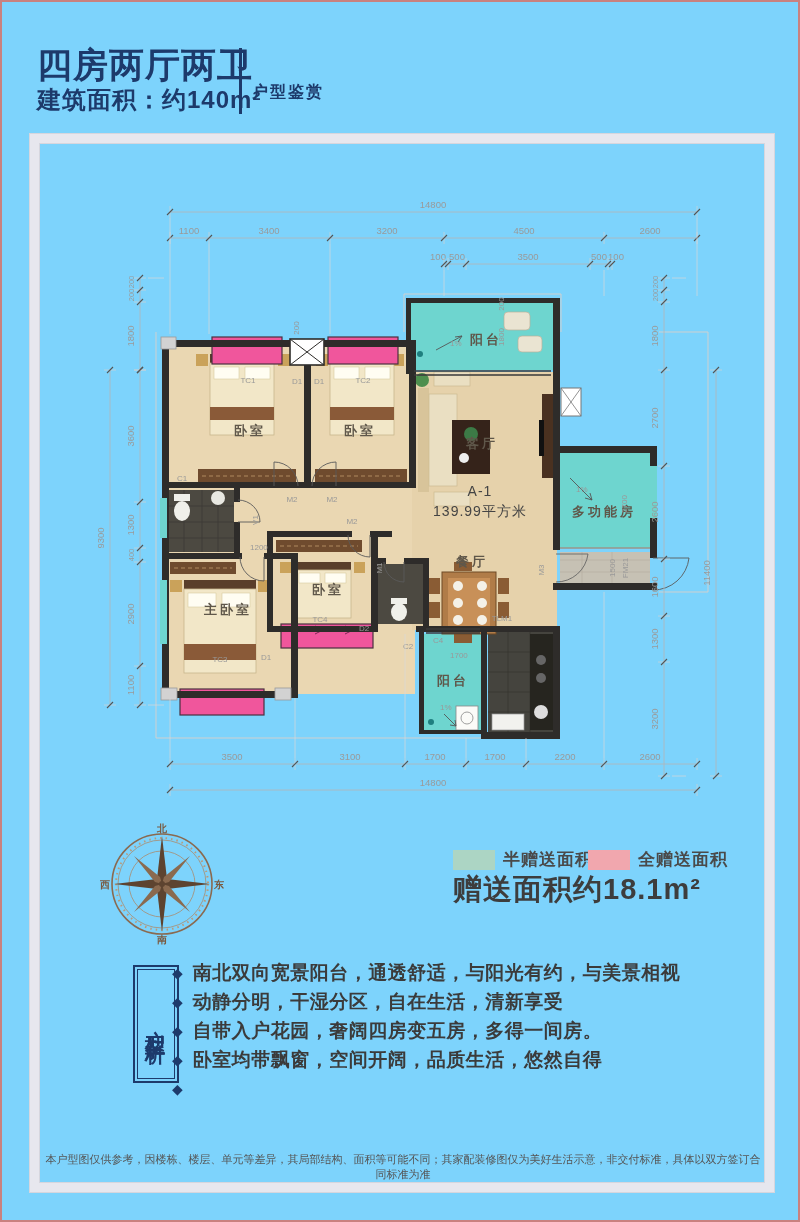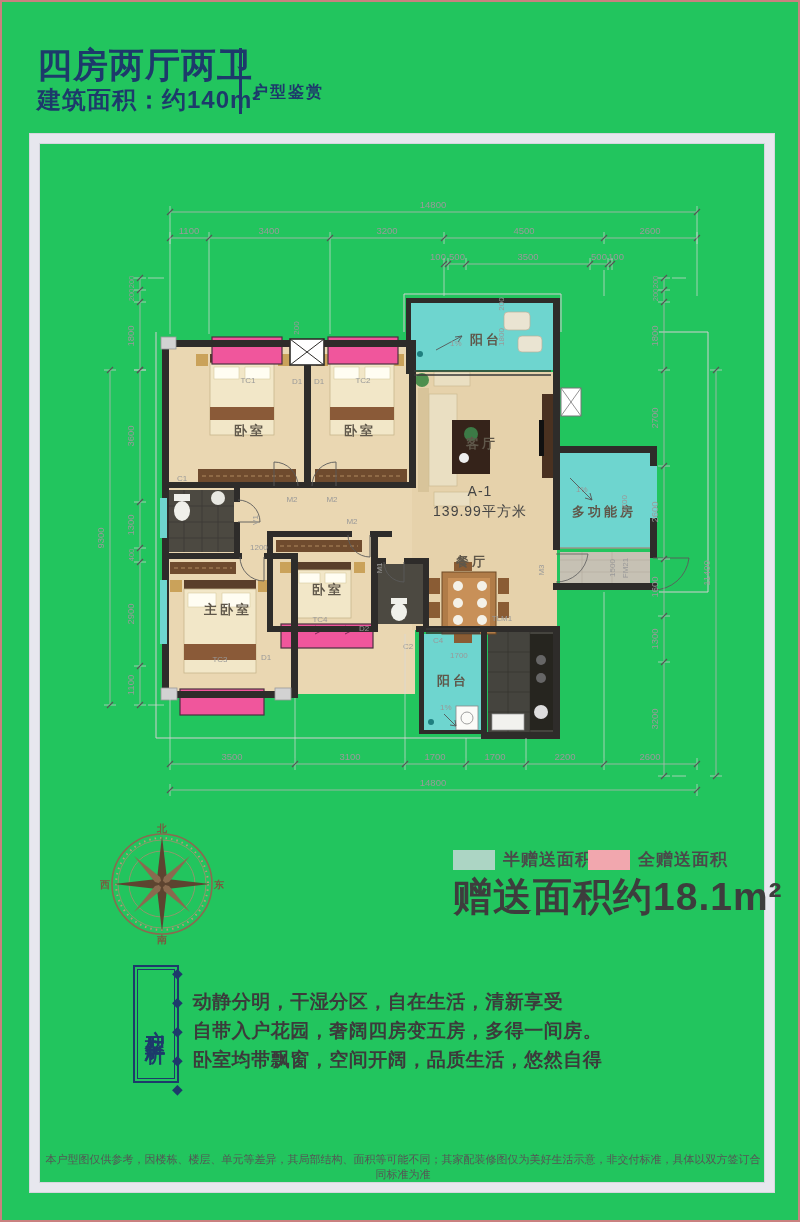--- a/index.html
+++ b/index.html
@@ -1,37 +1,37 @@
 <!DOCTYPE html>
 <html><head>
 <meta charset="utf-8">
 <style>
   html,body{margin:0;padding:0;background:#888;}
-  #page{position:relative;width:800px;height:1222px;background:#22c55e;border:2px solid #c9817f;box-sizing:border-box;overflow:hidden;font-family:"Liberation Sans","DejaVu Sans",sans-serif;}
+  #page{position:relative;width:800px;height:1222px;background:#7dd3fc;border:2px solid #c9817f;box-sizing:border-box;overflow:hidden;font-family:"Liberation Sans","DejaVu Sans",sans-serif;}
   
   .hdr-title{position:absolute;left:35px;top:40px;font-size:35px;font-weight:bold;color:#1d3a6b;letter-spacing:1px;}
   .hdr-area{position:absolute;left:35px;top:82px;font-size:24px;font-weight:bold;color:#1d3a6b;letter-spacing:1px;}
   .hdr-divider{position:absolute;left:237px;top:46px;width:3px;height:66px;background:#1d3a6b;}
   .hdr-en{position:absolute;left:250px;top:44px;font-size:28px;color:#1d3a6b;letter-spacing:1px;font-weight:500;}
   .hdr-sub{position:absolute;left:250px;top:80px;font-size:16px;font-weight:bold;color:#1d3a6b;letter-spacing:2px;}
   
   .frame{position:absolute;left:28px;top:132px;width:744px;height:1058px;box-sizing:border-box;border:9px solid #e7e7ee;box-shadow:inset 0 0 0 1px #d6d6de,0 0 0 1px #d6d6de;}
   
   #plan-svg{position:absolute;left:50px;top:180px;}
   
   #compass-svg{position:absolute;left:98px;top:820px;}
   
   .legend-item{position:absolute;display:flex;align-items:center;}
   .legend-half{left:451px;top:846px;}
   .legend-full{left:586px;top:846px;text-align:center;}
   .swatch{width:42px;height:20px;margin-right:8px;}
   .swatch-half{background:#acd5c4;}
   .swatch-full{background:#f1a7ae;}
   .legend-label{font-size:17px;font-weight:bold;color:#4a4a4a;letter-spacing:1px;}
-  .bonus{position:absolute;left:451px;top:868px;font-size:39px;font-weight:bold;color:#3d3d3d;letter-spacing:1px;}
+  .bonus{position:absolute;left:451px;top:868px;font-size:29px;font-weight:bold;color:#3d3d3d;letter-spacing:1px;}
   
   .analysis-box{position:absolute;left:131px;top:963px;width:46px;height:118px;border:2px solid #1d3a6b;padding:2px;box-sizing:border-box;}
   .analysis-box-inner{width:100%;height:100%;border:1px solid #1d3a6b;display:flex;align-items:center;justify-content:center;writing-mode:vertical-rl;font-size:20px;font-weight:bold;color:#1d3a6b;letter-spacing:5px;box-sizing:border-box;}
   .bullets{position:absolute;left:170px;top:960px;width:555px;}
   .bullet-row{display:flex;align-items:flex-start;margin-bottom:7px;}
   .bullet-mark{color:#1d3a6b;font-size:14px;margin-right:10px;line-height:22px;}
   .bullet-text{font-size:19px;font-weight:600;color:#3b3b3b;line-height:22px;letter-spacing:0.5px;}
   
   .footer{position:absolute;left:40px;top:1150px;width:722px;font-size:11px;color:#555;text-align:center;letter-spacing:0;}
   
@@ -511,20 +511,21 @@
     <span class="legend-label">全赠送面积</span>
   </div>
   <div class="bonus">赠送面积约18.1m²</div>
 
   <div class="analysis-box">
     <div class="analysis-box-inner">户型解析</div>
   </div>
   <div class="bullets">
     <div class="bullet-row">
       <span class="bullet-mark">◆</span>
+      <span class="bullet-text">南北双向宽景阳台，通透舒适，与阳光有约，与美景相视</span>
     </div>
     <div class="bullet-row">
       <span class="bullet-mark">◆</span>
       <span class="bullet-text">动静分明，干湿分区，自在生活，清新享受</span>
     </div>
     <div class="bullet-row">
       <span class="bullet-mark">◆</span>
       <span class="bullet-text">自带入户花园，奢阔四房变五房，多得一间房。</span>
     </div>
     <div class="bullet-row">

